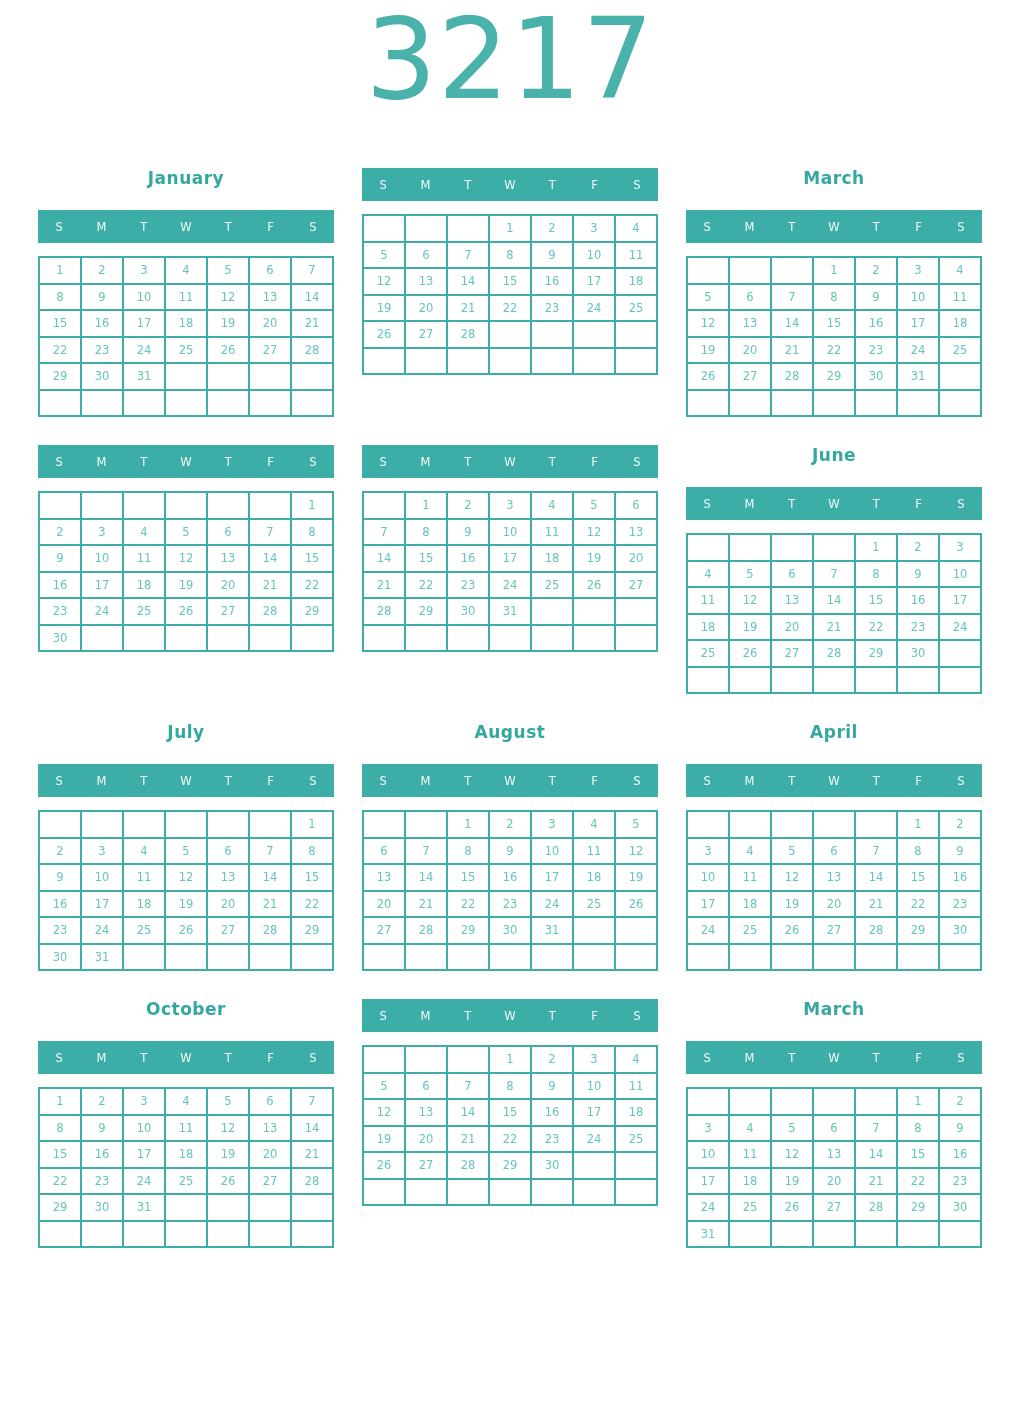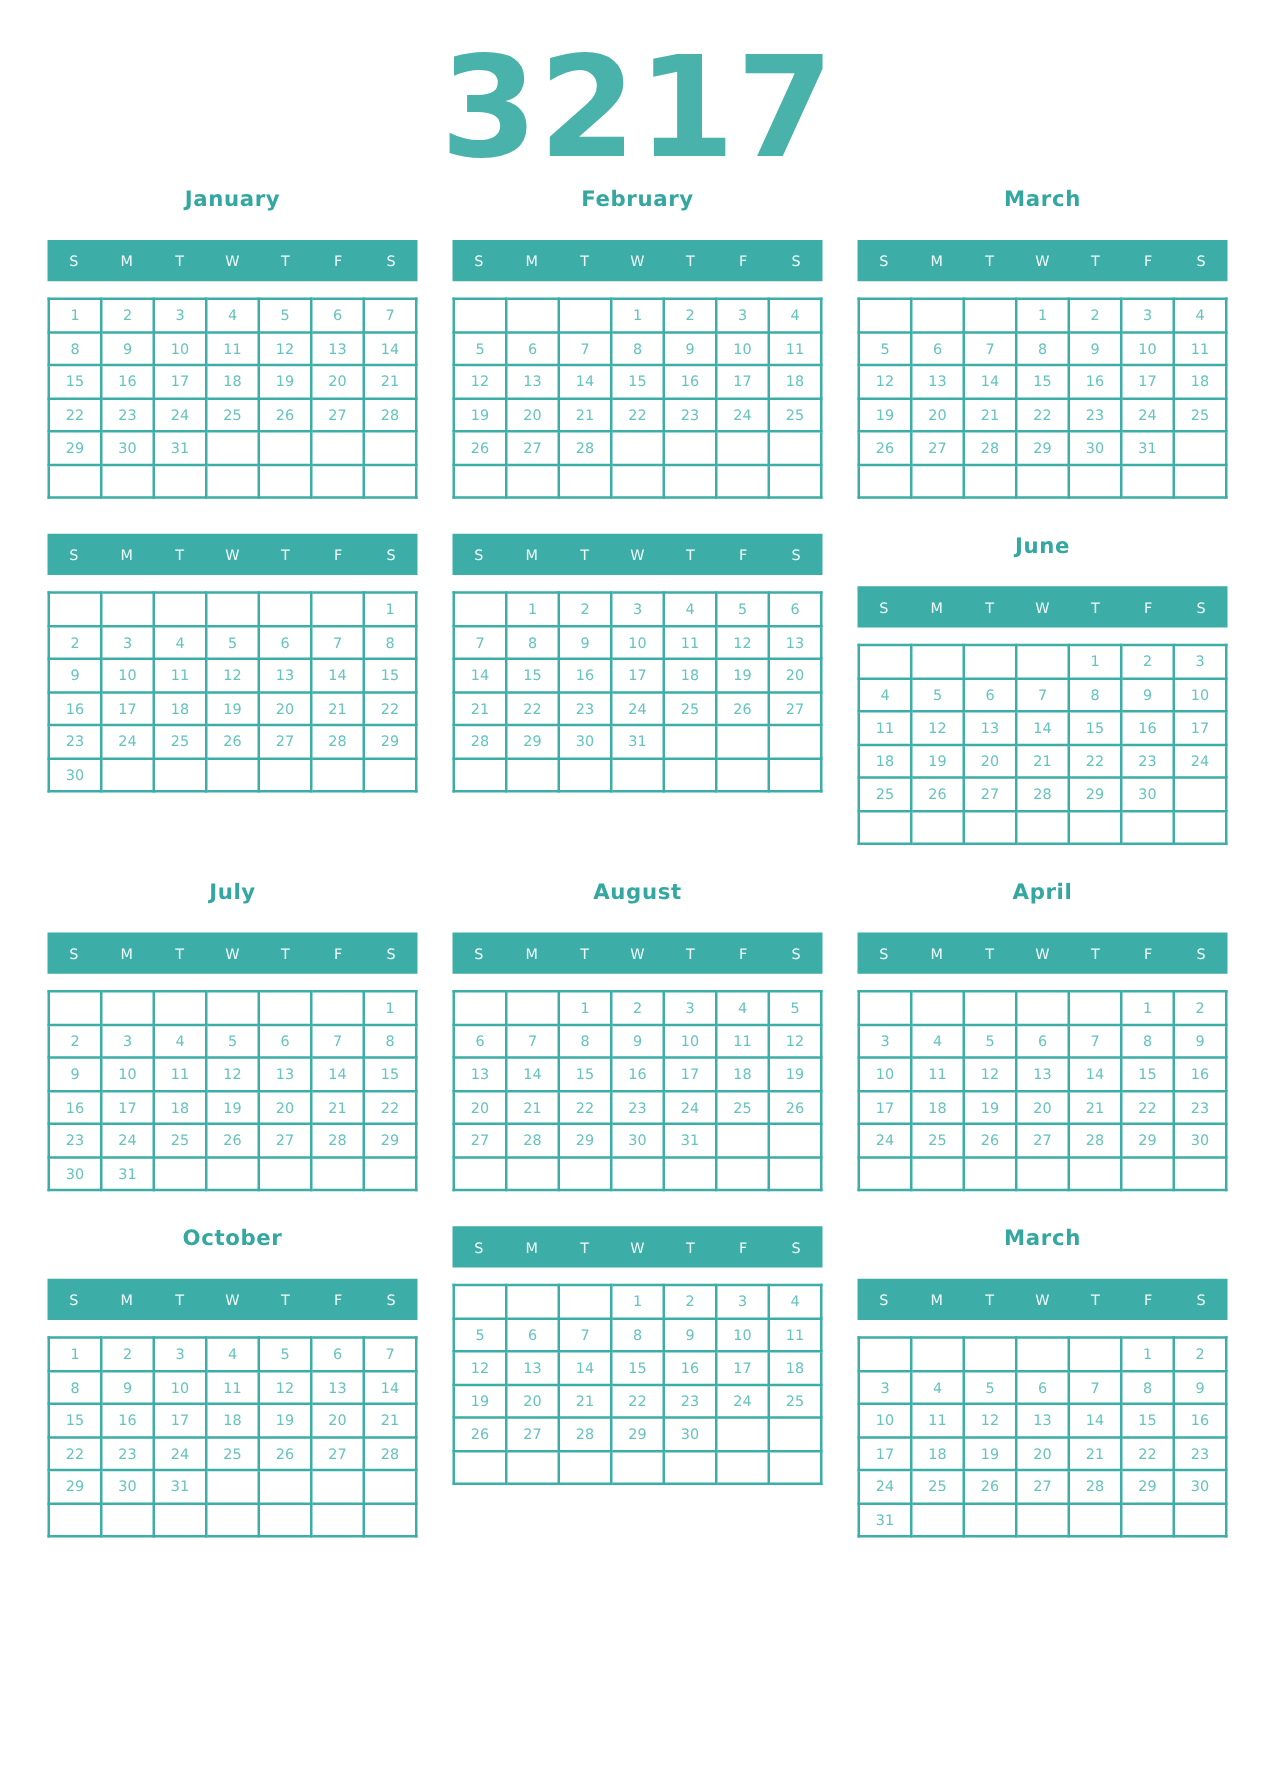--- a/index.html
+++ b/index.html
@@ -11,36 +11,36 @@
   }
   *{box-sizing:border-box;}
   html,body{margin:0;padding:0;}
   body{
     width:1020px;height:1412px;
     background:#ffffff;
     font-family:"DejaVu Sans","Liberation Sans",sans-serif;
   }
   .year-title{
     margin:0;
-    padding-top:32px;
+    padding-top:4px;
     height:124px;
     line-height:110px;
     font-size:112px;
-    font-weight:700;
+    font-weight:400;
     text-align:center;
     color:var(--year-title);
     letter-spacing:1px;
   }
   .months{
     display:grid;
     grid-template-columns:repeat(3,296px);
     column-gap:24px;
     row-gap:17px;
     justify-content:center;
-    margin-top:26px;
+    margin-top:44px;
     gap:28px;
   }
   .month{background:#ffffff;}
   .month-title{
     margin:0 0 22px 0;
     font-size:17px;
     font-weight:700;
     text-align:center;
     color:var(--month-title);
     letter-spacing:.5px;
@@ -144,21 +144,20 @@
               <td></td>
               <td></td>
               <td></td>
               <td></td>
             </tr>
           </tbody>
         </table>
   </article>
 
   <article class="month">
-    <h2 class="month-title">February</h2>
     <div class="weekdays">
           <span>S</span>
           <span>M</span>
           <span>T</span>
           <span>W</span>
           <span>T</span>
           <span>F</span>
           <span>S</span>
         </div>
     <table class="grid">

